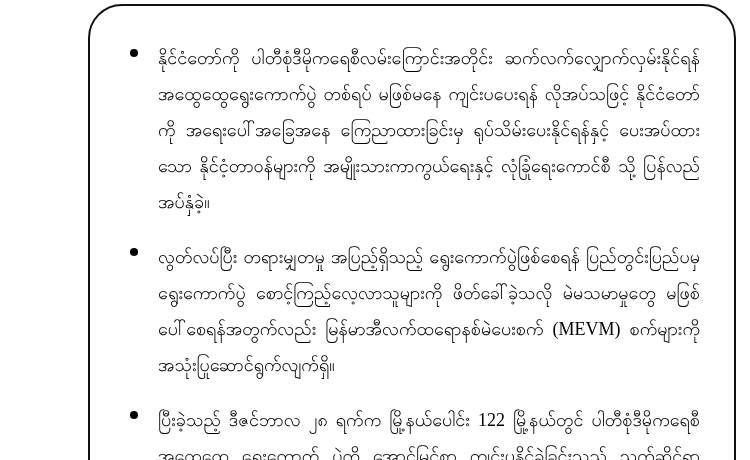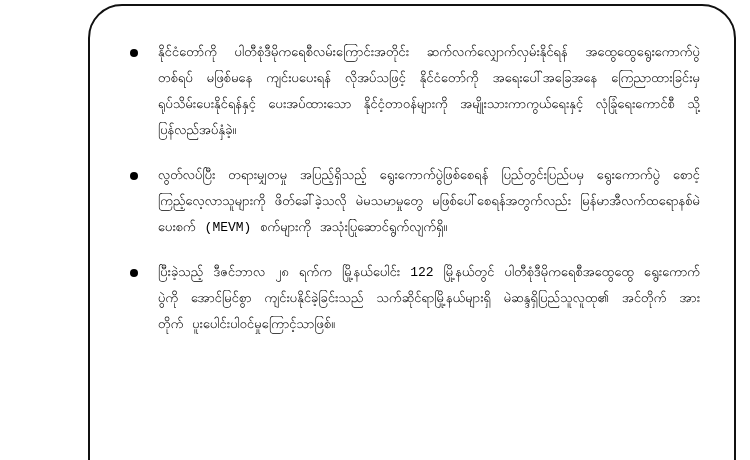--- a/index.html
+++ b/index.html
@@ -53,22 +53,22 @@
   ul.bullets > li .dot {
     position: absolute;
     left: 6px;
     top: 9px;
     width: 8px;
     height: 8px;
     background: #000000;
     border-radius: 50%;
   }
   .para {
-    font-family: Liberation Mono, monospace;
-    font-size: 13px;
+    font-family: Liberation Serif, serif;
+    font-size: 18px;
     line-height: 2.0;
     color: #000000;
     text-align: justify;
     text-justify: inter-word;
     word-spacing: 1px;
     hyphens: none;
   }
 </style>
 </head>
 <body>

